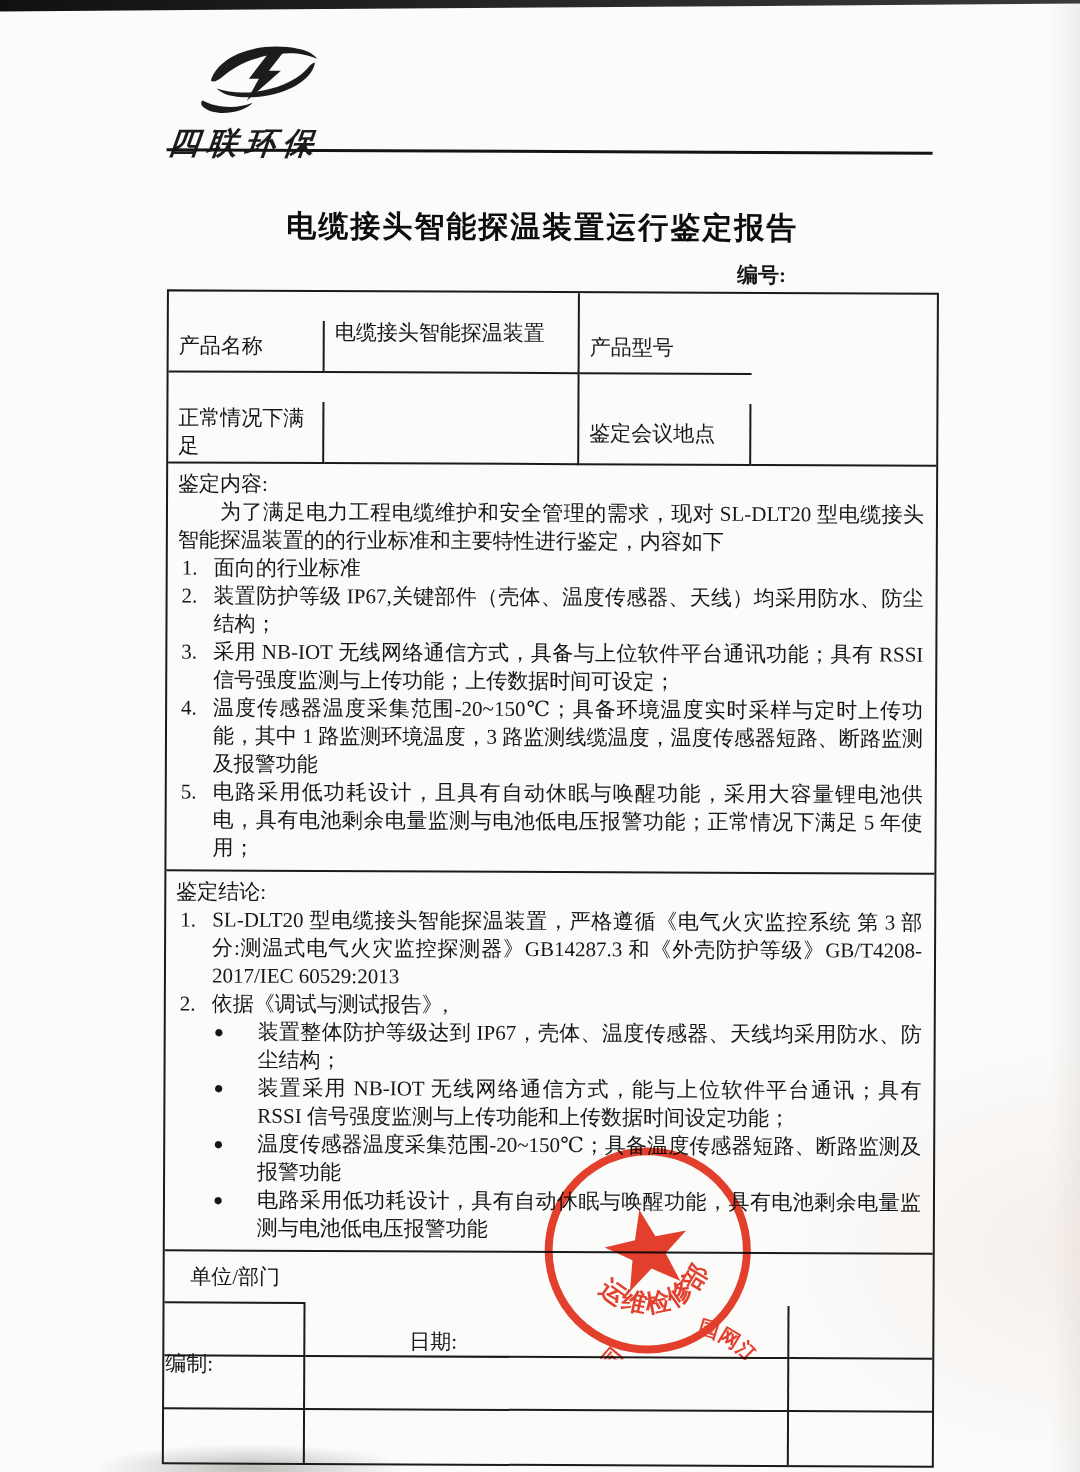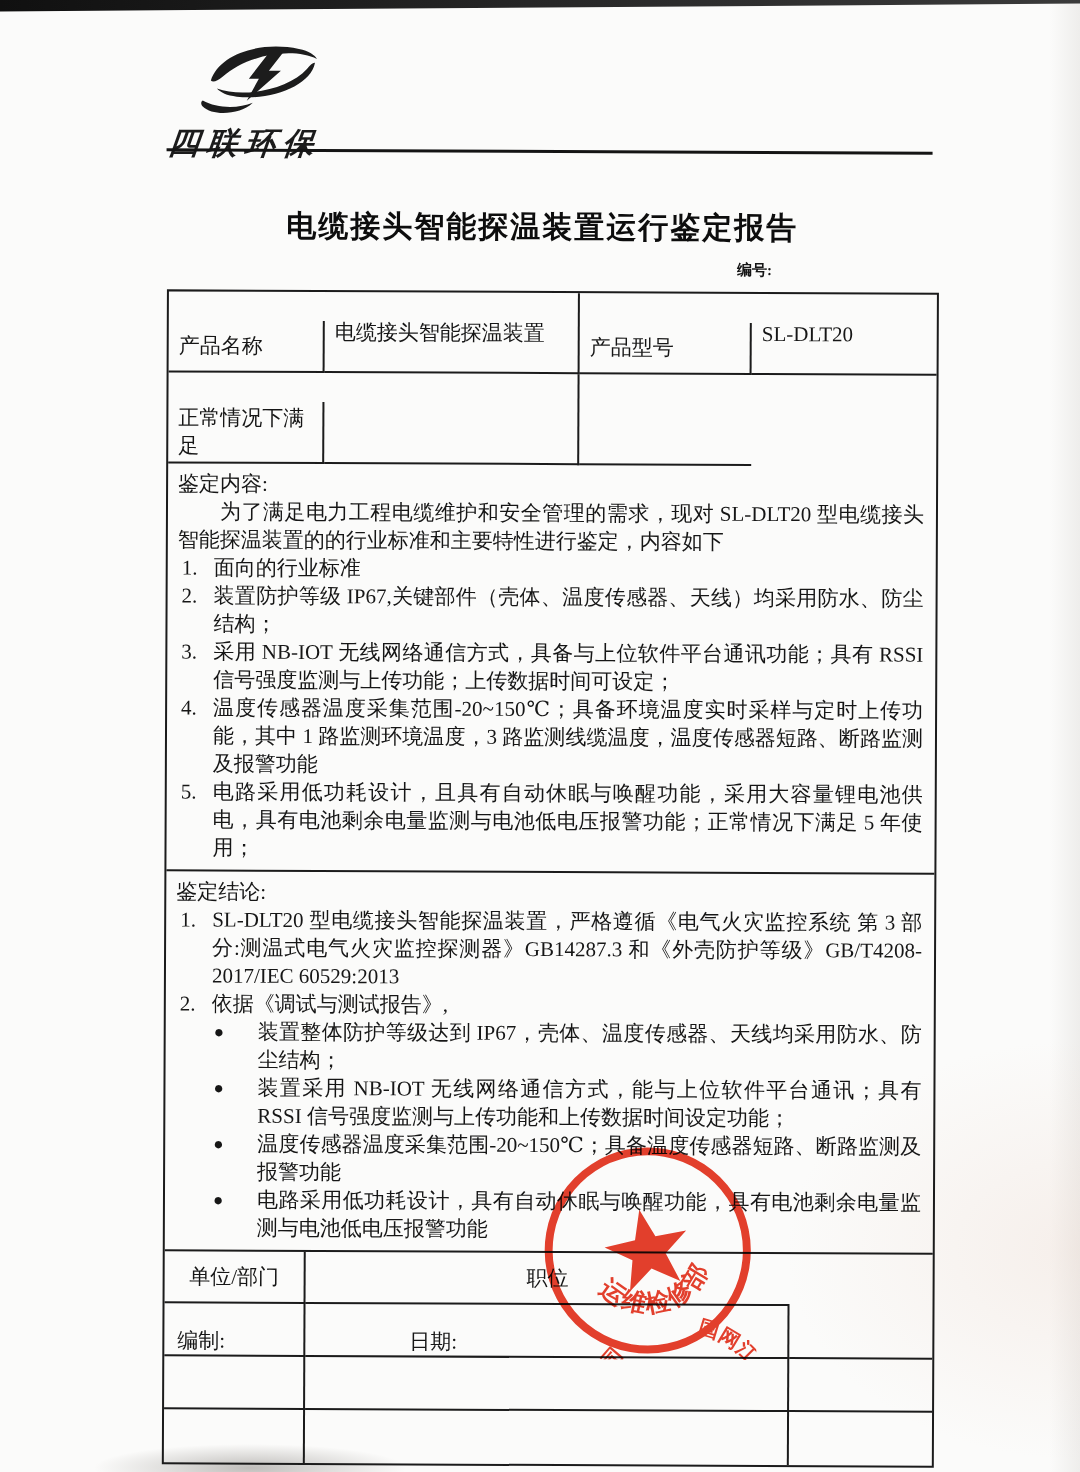--- a/index.html
+++ b/index.html
@@ -28,21 +28,21 @@
     font-style:italic;font-weight:bold;font-size:31px;letter-spacing:7px;
     color:#1b1b1b;margin-top:2px;transform:skewX(-6deg);
   }
   .header-rule{position:absolute;left:164px;top:150px;width:766px;height:3px;background:#141414;}
 
   .doc-title{
     position:absolute;left:0;top:207px;width:1080px;text-align:center;
     font-family:"Liberation Sans","DejaVu Sans",sans-serif;
     font-weight:700;font-size:30px;letter-spacing:2px;color:#0d0d0d;
   }
-  .doc-number{position:absolute;left:735px;top:260px;font-size:15px;font-weight:bold;}
+  .doc-number{position:absolute;left:735px;top:260px;font-size:21px;font-weight:bold;}
 
   
   .tbl{
     position:absolute;left:165px;top:291px;width:772px;
     border:2px solid #1b1b1b;box-sizing:border-box;
     font-size:21px;line-height:28px;
   }
   .tbl *{box-sizing:border-box;}
   .grid4{display:grid;grid-template-columns:156px 255px 172px 1fr;}
   .grid3{display:grid;grid-template-columns:141px 484px 1fr;}
@@ -64,21 +64,21 @@
   .num-item .num{flex:none;width:36px;padding-left:4px;}
   .num-item .txt{flex:1;text-align:justify;}
   .bullet-item{display:flex;padding-left:38px;}
   .bullet-item .dot{flex:none;width:44px;font-size:17px;padding-top:1px;}
   .bullet-item .btxt{flex:1;text-align:justify;}
   .sig-empty > div{height:53px;}
   .sig-empty:last-child > div{border-bottom:none;}
 
   
   .footer-label{position:absolute;top:1328px;font-size:21px;font-weight:500;}
-  .fl-prep{left:180px;}
+  .fl-prep{left:168px;margin-top:23px;}
   .fl-date{left:412px;}
 
   
   .stamp{
     position:absolute;left:541px;top:1141px;width:218px;height:218px;
     mix-blend-mode:multiply;opacity:.93;
   }
 </style>
 </head>
 <body>
@@ -100,25 +100,25 @@
 
   <div class="doc-title">电缆接头智能探温装置运行鉴定报告</div>
   <div class="doc-number">编号:</div>
 
   <div class="tbl">
 
     <div class="grid4">
       <div class="label">产品名称</div>
       <div>电缆接头智能探温装置</div>
       <div class="label">产品型号</div>
-      <div>SL-DLT20</div>
     </div>
     <div class="grid4">
       <div class="label">正常情况下满足</div>
       <div></div>
+      <div class="label">鉴定会议地点</div>
       <div></div>
     </div>
 
     <div class="cell-block">
       <div class="sec-heading">鉴定内容:</div>
       <p class="indent">为了满足电力工程电缆维护和安全管理的需求，现对 SL-DLT20 型电缆接头智能探温装置的的行业标准和主要特性进行鉴定，内容如下</p>
       <div class="num-item">
         <span class="num">1.</span>
         <span class="txt">面向的行业标准</span>
       </div>
@@ -163,21 +163,20 @@
         <span class="btxt">温度传感器温度采集范围-20~150℃；具备温度传感器短路、断路监测及报警功能</span>
       </div>
       <div class="bullet-item">
         <span class="dot">●</span>
         <span class="btxt">电路采用低功耗设计，具有自动休眠与唤醒功能，具有电池剩余电量监测与电池低电压报警功能</span>
       </div>
     </div>
 
     <div class="grid3 sig-head">
       <div>单位/部门</div>
-      <div>职位</div>
     </div>
     <div class="grid3 sig-empty">
       <div></div>
       <div></div>
       <div></div>
     </div>
     <div class="grid3 sig-empty">
       <div></div>
       <div></div>
       <div></div>

